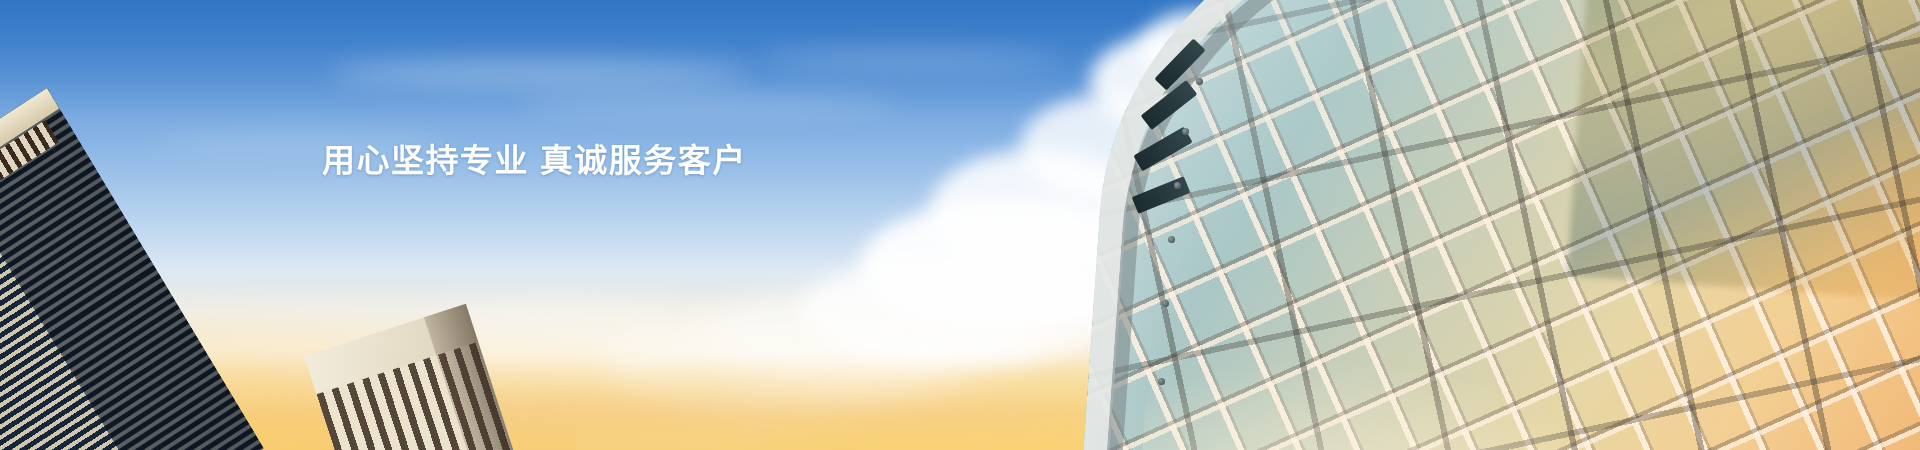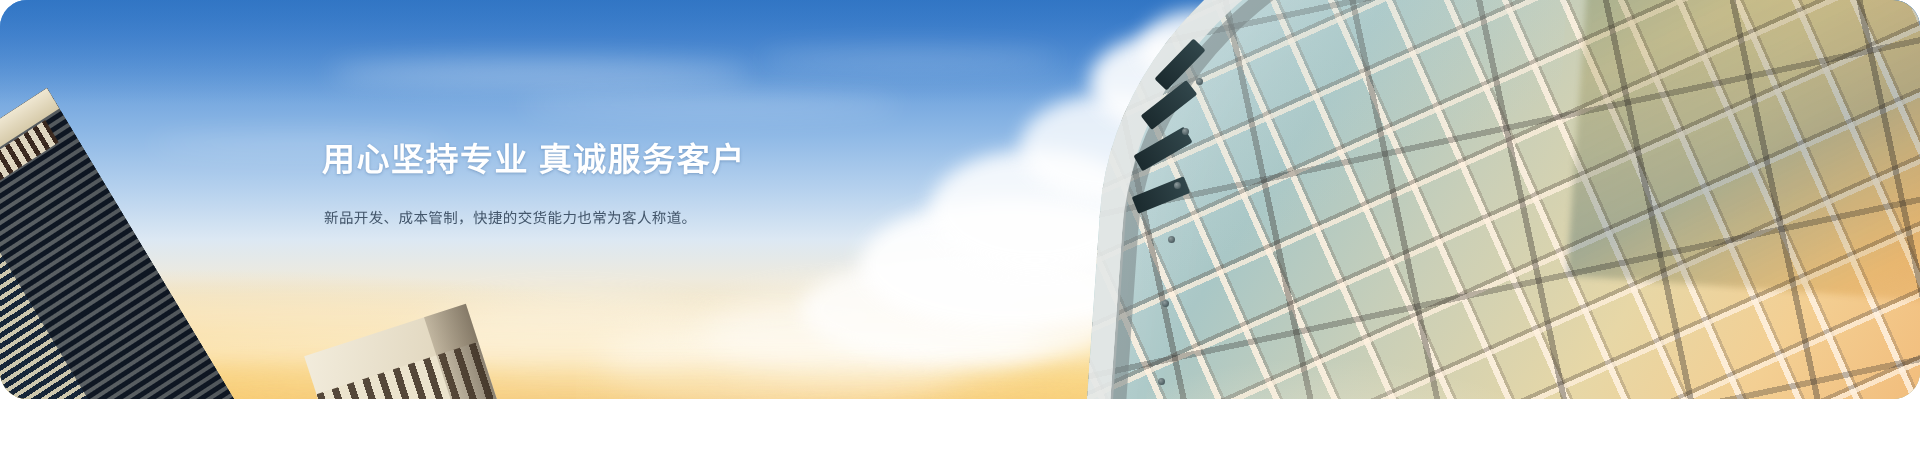--- a/index.html
+++ b/index.html
@@ -2,25 +2,24 @@
 <html lang="zh-CN"><head>
 <meta charset="utf-8">
 <title>Banner</title>
 <style>
   html,body{margin:0;padding:0;background:#fff;}
   *{box-sizing:border-box;}
 
   .banner{
     position:relative;
     width:1920px;
-    height:399px;
+    height:450px;
     overflow:hidden;
-    font-family:Liberation Serif, serif;
+    font-family:Liberation Sans, sans-serif;
     background:#5b9ede;
-    border-radius:27px;
   }
 
   
   .sky{
     position:absolute; inset:0;
     background:
       linear-gradient(to bottom,
         #3d7fcc 0%,
         #4e8bd4 8%,
         #6ba0dc 20%,
@@ -328,17 +327,16 @@
     <div class="glass"></div>
     <div class="face-dark"></div>
     <div class="sun-edge"></div>
     <div class="edge-top"></div>
     <div class="vent vent-main"></div>
   </div>
 
   <div class="content">
     <h1 class="headline">用心坚持专业  真诚服务客户</h1>
     <div class="subcopy">
-      <p>新品开发、成本管制，快捷的交货能力也常为客人称道。</p>
     </div>
   </div>
 
 </div>
 
 </body></html>

